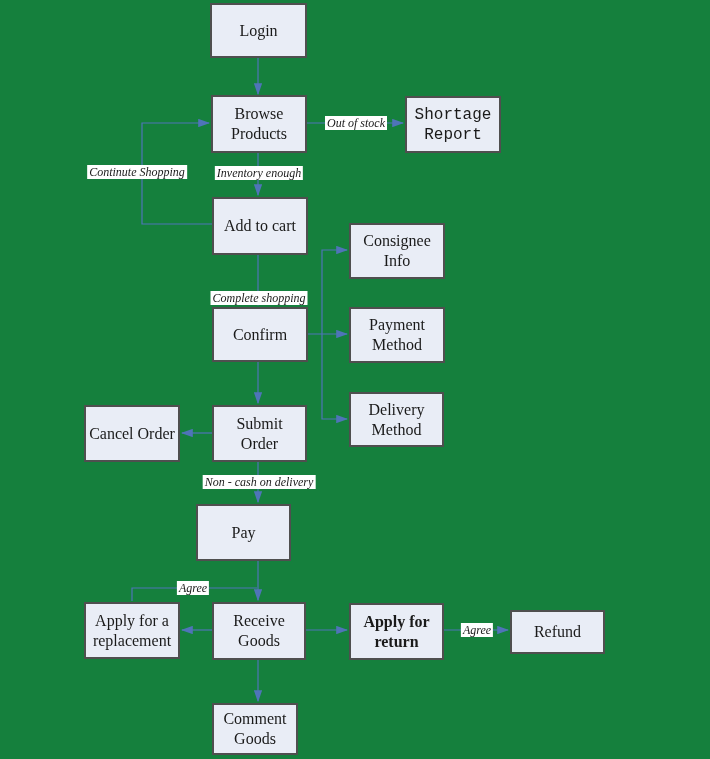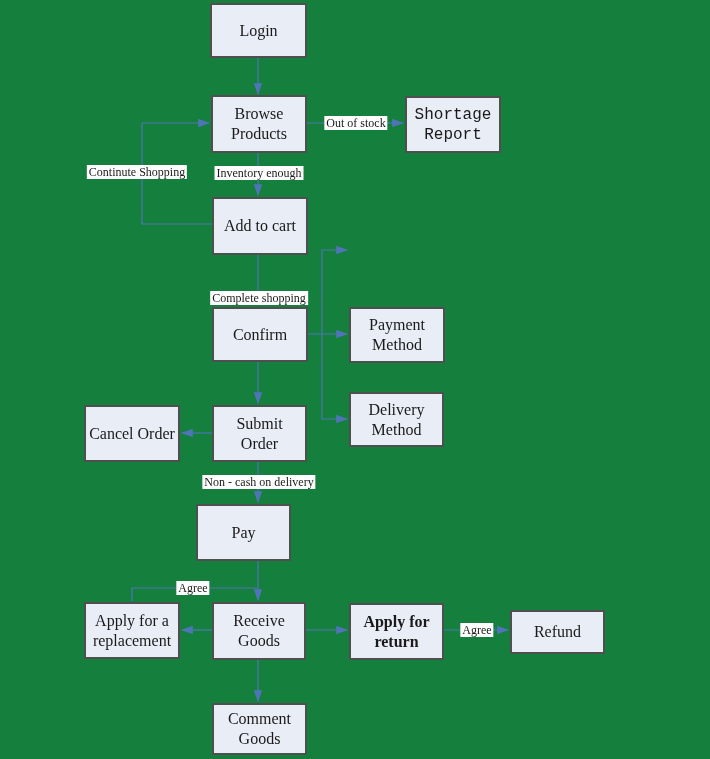--- a/index.html
+++ b/index.html
@@ -36,20 +36,21 @@
   }
   .elabel {
     position: absolute;
     transform: translate(-50%, -50%);
     font-size: 12px;
     line-height: 14px;
     white-space: nowrap;
     background: #ffffff;
     padding: 0 2px;
     color: var(--text, #1a1a1a);
+    font-style: italic;
   }
 </style>
 </head>
 <body>
 
 <div class="canvas">
 
   <svg class="wires" viewBox="0 0 710 759" xmlns="http://www.w3.org/2000/svg">
     <defs>
       <marker id="arw" viewBox="0 0 10 7" refX="9" refY="3.5" markerWidth="10" markerHeight="7" orient="auto">
@@ -72,31 +73,32 @@
     <path class="edge" d="M212,630 L182,630" marker-end="url(#arw)"></path>
     <path class="edge" d="M306,630 L347,630" marker-end="url(#arw)"></path>
     <path class="edge" d="M444,630 L508,630" marker-end="url(#arw)"></path>
     <path class="edge" d="M258,660 L258,701" marker-end="url(#arw)"></path>
   </svg>
 
   <div class="node" style="left:210px;top:3px;width:97px;height:55px;">Login</div>
   <div class="node" style="left:211px;top:95px;width:96px;height:58px;">Browse Products</div>
   <div class="node" style="left:405px;top:96px;width:96px;height:57px;font-family:Liberation Mono, monospace;">Shortage Report</div>
   <div class="node" style="left:212px;top:197px;width:96px;height:58px;">Add to cart</div>
+  <div class="node" style="left:349px;top:223px;width:96px;height:56px;">Consignee Info</div>
   <div class="node" style="left:212px;top:307px;width:96px;height:55px;">Confirm</div>
   <div class="node" style="left:349px;top:307px;width:96px;height:56px;">Payment Method</div>
   <div class="node" style="left:349px;top:392px;width:95px;height:55px;">Delivery Method</div>
   <div class="node" style="left:84px;top:405px;width:96px;height:57px;">Cancel Order</div>
   <div class="node" style="left:212px;top:405px;width:95px;height:57px;">Submit Order</div>
   <div class="node" style="left:196px;top:504px;width:95px;height:57px;">Pay</div>
   <div class="node" style="left:84px;top:602px;width:96px;height:57px;">Apply for a replacement</div>
   <div class="node" style="left:212px;top:602px;width:94px;height:58px;">Receive Goods</div>
   <div class="node" style="left:349px;top:603px;width:95px;height:57px;font-weight:bold;">Apply for return</div>
   <div class="node" style="left:510px;top:603px;width:95px;height:44px;margin-top:7px;">Refund</div>
-  <div class="node" style="left:212px;top:703px;width:95px;height:52px;">Comment Goods</div>
+  <div class="node" style="left:212px;top:703px;width:86px;height:52px;">Comment Goods</div>
 
   <div class="elabel" style="left:356px;top:123px;">Out of stock</div>
   <div class="elabel" style="left:259px;top:173px;">Inventory enough</div>
   <div class="elabel" style="left:137px;top:172px;">Continute Shopping</div>
   <div class="elabel" style="left:259px;top:281px;margin-top:17px;">Complete shopping</div>
   <div class="elabel" style="left:259px;top:482px;">Non - cash on delivery</div>
   <div class="elabel" style="left:193px;top:588px;">Agree</div>
   <div class="elabel" style="left:477px;top:630px;">Agree</div>
 
 </div>

